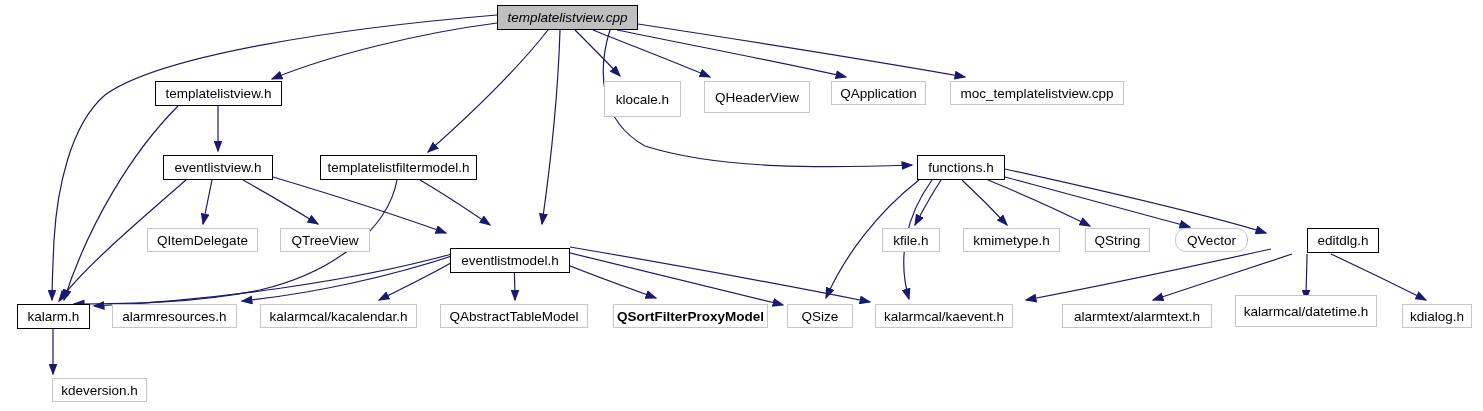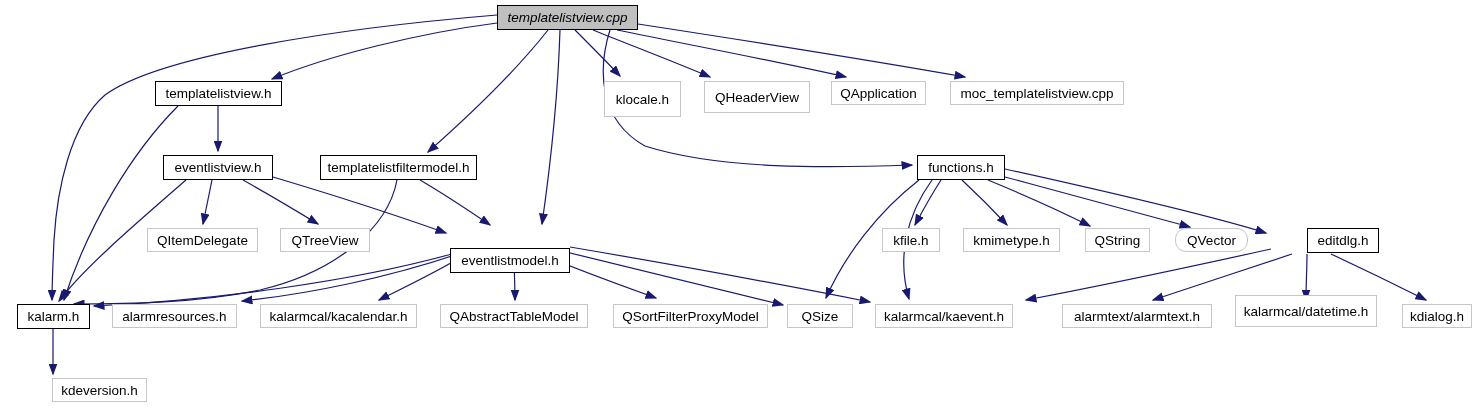--- a/index.html
+++ b/index.html
@@ -139,21 +139,21 @@
       </div>
       <div class="node external" style="left: 112px; top: 304px; width: 125px; height: 24px;">
         <span>alarmresources.h</span>
       </div>
       <div class="node external" style="left: 260px; top: 304px; width: 157px; height: 24px;">
         <span>kalarmcal/kacalendar.h</span>
       </div>
       <div class="node external" style="left: 440px; top: 304px; width: 148px; height: 24px;">
         <span>QAbstractTableModel</span>
       </div>
-      <div class="node external" style="left: 613px; top: 304px; width: 155px; height: 24px;">
+      <div class="node external" style="left: 613px; top: 304px; width: 155px; height: 24px; font-weight: bold;">
         <span>QSortFilterProxyModel</span>
       </div>
       <div class="node external" style="left: 787px; top: 304px; width: 66px; height: 24px;">
         <span>QSize</span>
       </div>
       <div class="node external" style="left: 875px; top: 304px; width: 138px; height: 24px;">
         <span>kalarmcal/kaevent.h</span>
       </div>
       <div class="node external" style="left: 1062px; top: 304px; width: 150px; height: 24px;">
         <span>alarmtext/alarmtext.h</span>

